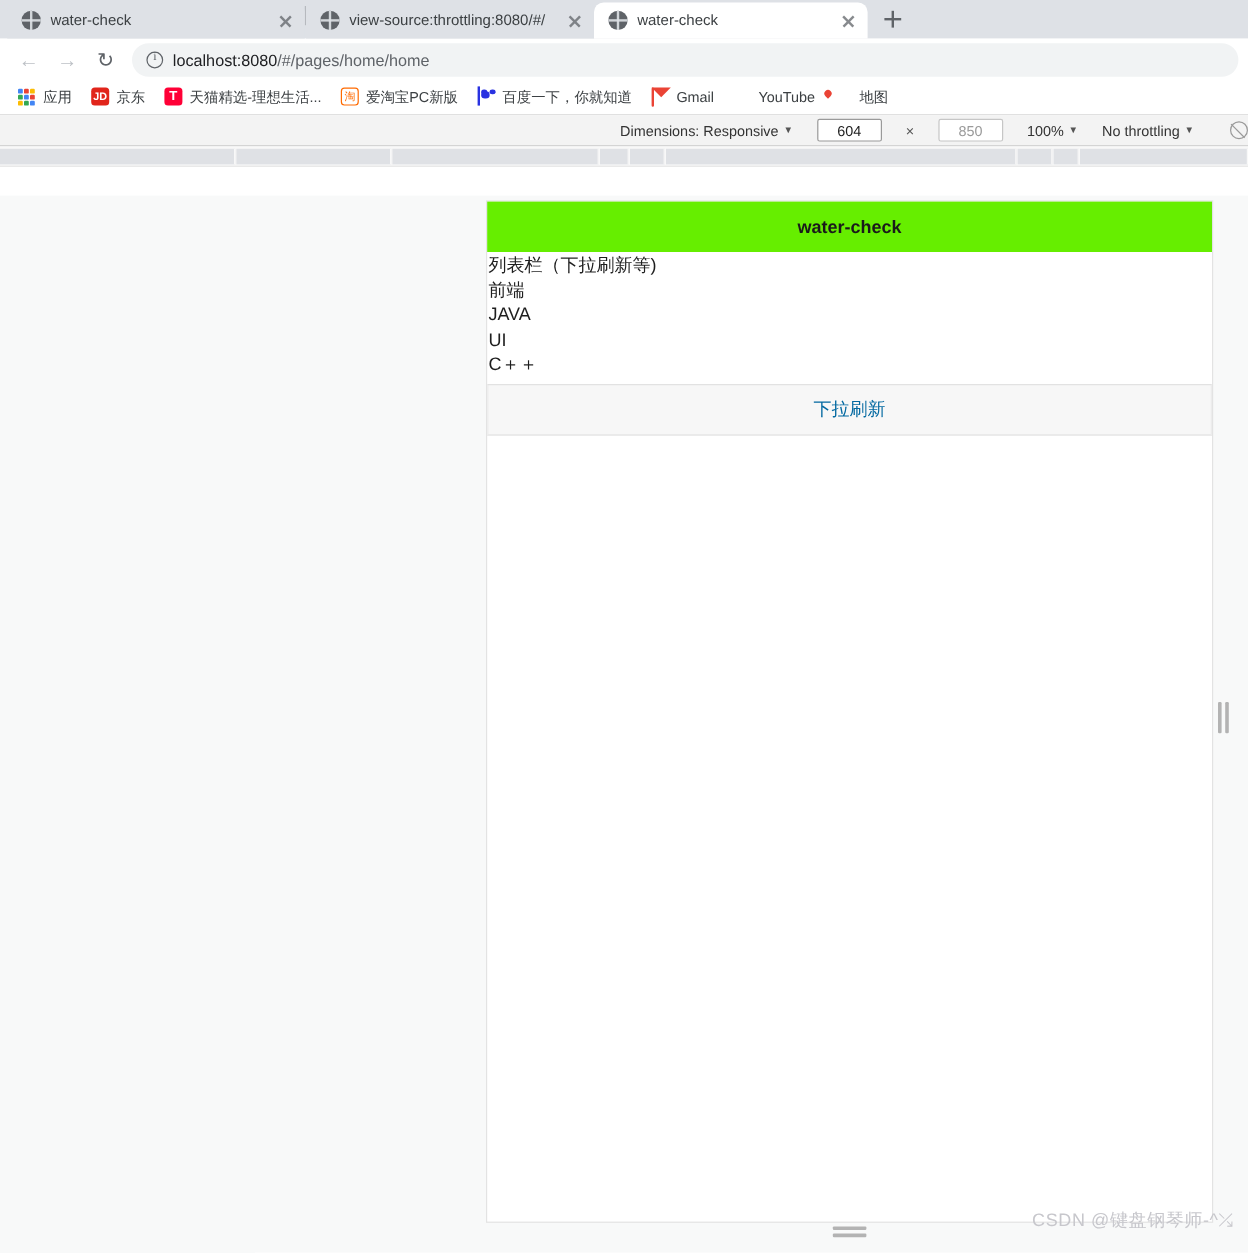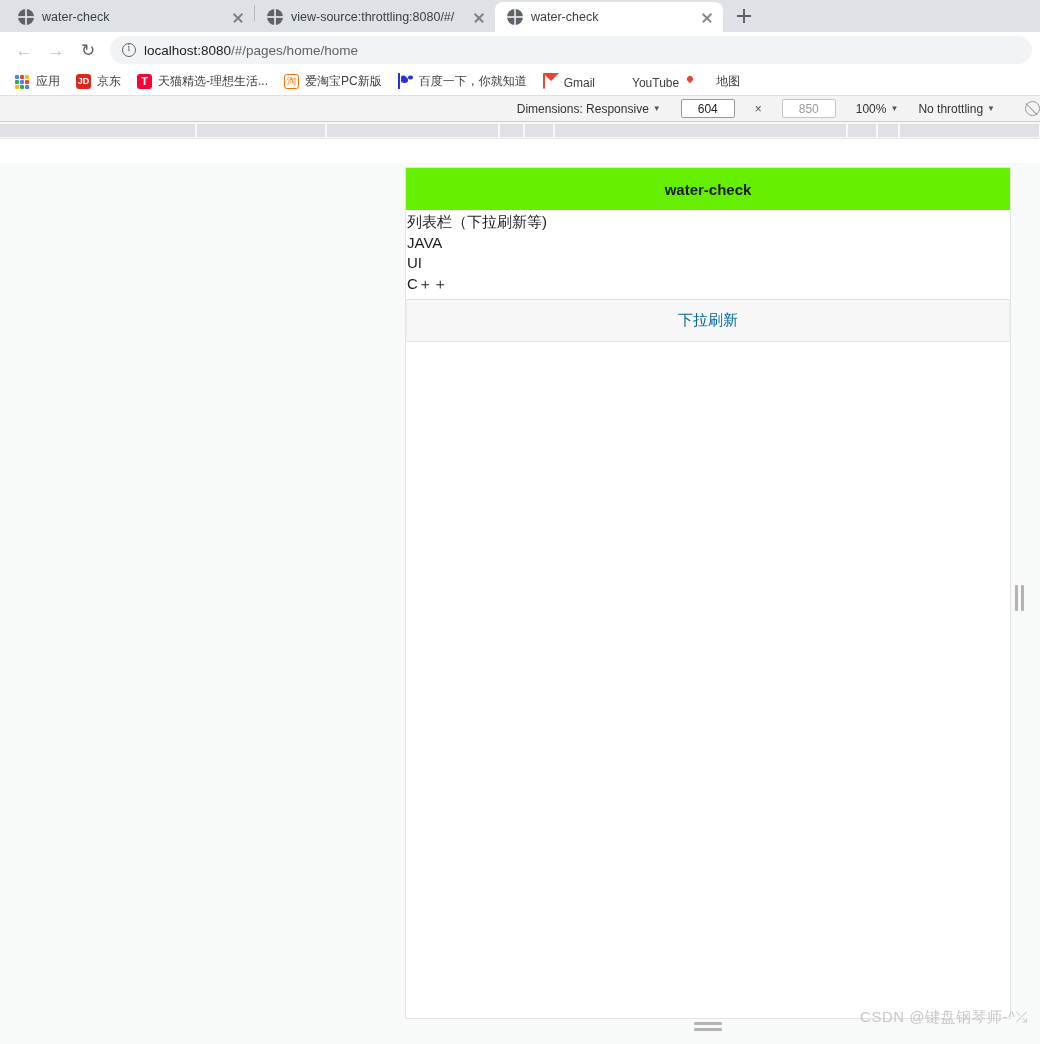--- a/index.html
+++ b/index.html
@@ -98,21 +98,21 @@
   }
   .url { font-size: 13.5px; color: #5f6368; white-space: nowrap; }
   .url b { color: #202124; font-weight: 400; }
 
   .bookmarks {
     height: 28px; background: #ffffff;
     display: flex; align-items: center; padding: 0 8px; gap: 2px;
     border-bottom: 1px solid #e0e0e0;
   }
   .bm {
-    display: flex; align-items: flex-end; gap: 5px;
+    display: flex; align-items: flex-start; gap: 5px;
     padding: 3px 7px; border-radius: 4px;
     font-size: 12px; color: #3c4043; white-space: nowrap;
   }
   .bm-ico { width: 16px; height: 16px; flex: 0 0 16px; position: relative; }
   .ico-apps {
     display: grid; grid-template-columns: repeat(3, 4px);
     grid-template-rows: repeat(3, 4px); gap: 1px;
     width: 14px; height: 14px; margin-top: 1px;
   }
   .ico-apps i { display: block; width: 4px; height: 4px; border-radius: 1px; }
@@ -400,20 +400,21 @@
     </div>
 
   <div class="stage">
 
     <div class="viewport">
       <div class="app-header">
         <span>water-check</span>
       </div>
       <div class="list" id="topic-list">
           <div class="list-item">列表栏（下拉刷新等)</div>
+          <div class="list-item">前端</div>
           <div class="list-item">JAVA</div>
           <div class="list-item">UI</div>
           <div class="list-item">C＋＋</div>
         </div>
       <div class="refresh-btn">
         <span>下拉刷新</span>
       </div>
       <div class="content-rest"></div>
     </div>
 

